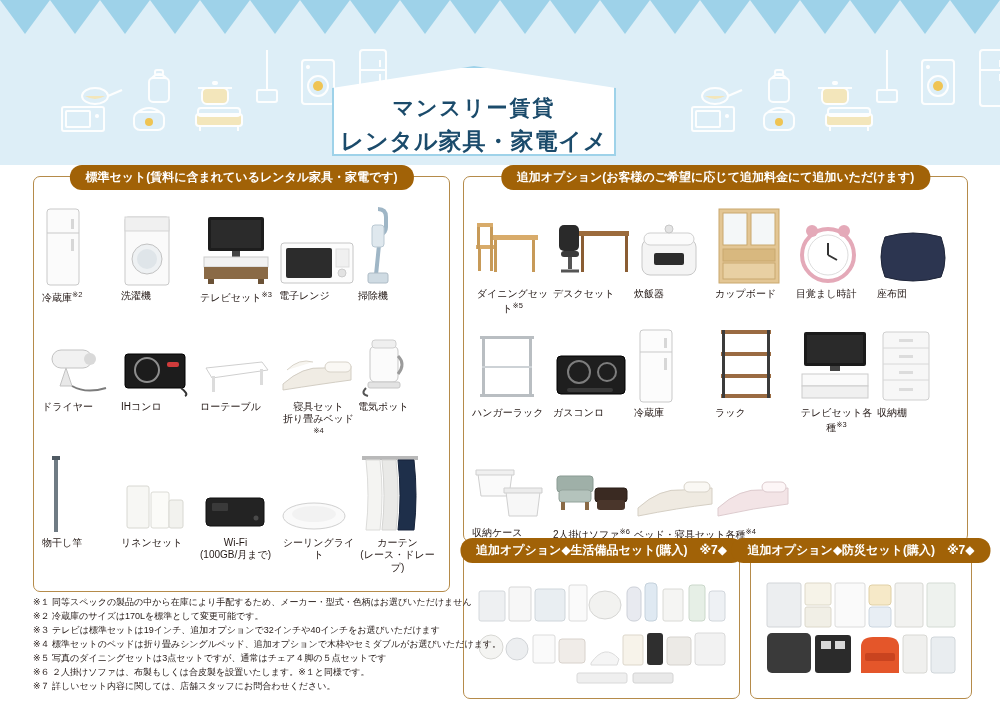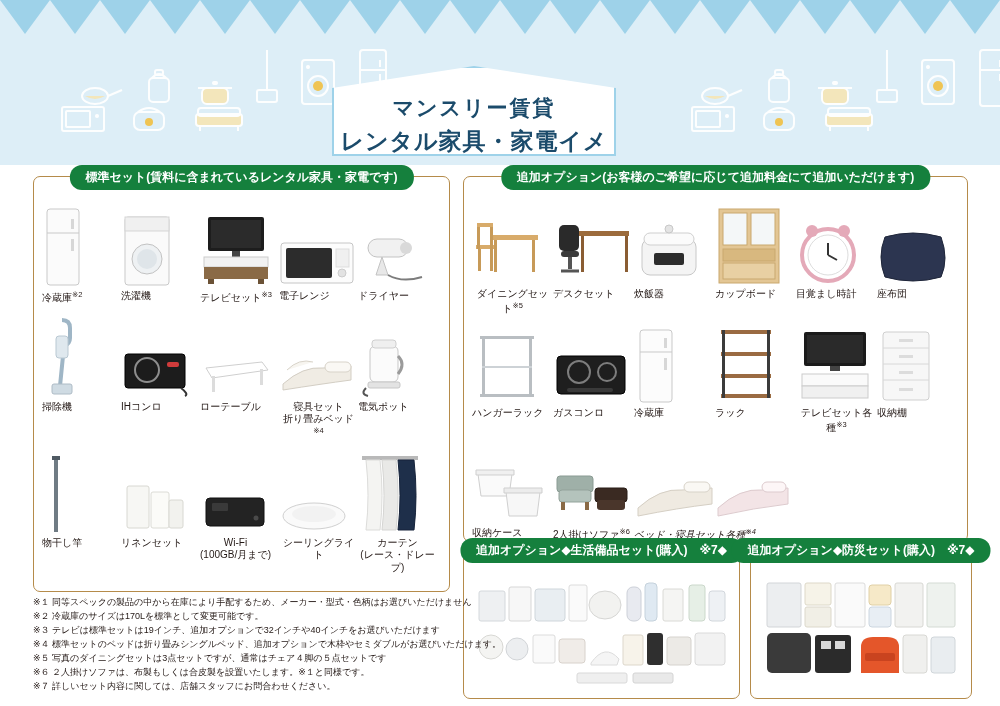--- a/index.html
+++ b/index.html
@@ -51,21 +51,21 @@
   .panel{
     position:absolute;
     border:1.5px solid #b58b4a;
     border-radius:7px;
     background:#fff;
     box-sizing:border-box;
   }
   .panel-title{
     position:absolute;
     top:-12px;left:50%;transform:translateX(-50%);
-    background:#15803d;
+    background:#a16207;
     color:#fff;
     font-size:12px;
     font-weight:bold;
     padding:4px 16px;
     border-radius:12px;
     white-space:nowrap;
   }
   #panel-standard{left:33px;top:176px;width:417px;height:416px;}
   #panel-options{left:463px;top:176px;width:505px;height:366px;padding-left:45px;}
   #panel-living{left:463px;top:549px;width:277px;height:150px;}
@@ -342,39 +342,39 @@
             <rect x="7" y="9" width="46" height="30" rx="2" fill="#2c2c2c"></rect>
             <rect x="57" y="10" width="13" height="18" fill="#f0f0f0" stroke="#ddd"></rect>
             <circle cx="63" cy="34" r="4" fill="#e2e2e2" stroke="#ccc"></circle>
           </svg>
       </div>
       <div class="cap">電子レンジ</div>
     </div>
 
     <div class="item">
       <div class="thumb">
+        <svg width="40" height="82" viewBox="0 0 40 82">
+            <path d="M20 4 q8 0 8 8 v10 q0 6 -6 8 l-4 40" stroke="#9fb6c6" stroke-width="4" fill="none"></path>
+            <rect x="14" y="20" width="12" height="22" rx="3" fill="#dfe8ee" stroke="#b9c8d2"></rect>
+            <rect x="10" y="68" width="20" height="10" rx="2" fill="#cfdbe3" stroke="#aebcc6"></rect>
+          </svg>
+      </div>
+      <div class="cap">掃除機</div>
+    </div>
+
+    <div class="item">
+      <div class="thumb">
         <svg width="76" height="60" viewBox="0 0 76 60">
             <rect x="10" y="12" width="40" height="18" rx="9" fill="#f1f1f1" stroke="#c3c3c3"></rect>
             <path d="M24 30 l-6 18 h12 z" fill="#e8e8e8" stroke="#c3c3c3"></path>
             <path d="M30 48 q14 8 34 2" stroke="#7c7c7c" stroke-width="2" fill="none"></path>
             <circle cx="48" cy="21" r="6" fill="#d9d9d9"></circle>
           </svg>
       </div>
       <div class="cap">ドライヤー</div>
-    </div>
-
-    <div class="item">
-      <div class="thumb">
-        <svg width="40" height="82" viewBox="0 0 40 82">
-            <path d="M20 4 q8 0 8 8 v10 q0 6 -6 8 l-4 40" stroke="#9fb6c6" stroke-width="4" fill="none"></path>
-            <rect x="14" y="20" width="12" height="22" rx="3" fill="#dfe8ee" stroke="#b9c8d2"></rect>
-            <rect x="10" y="68" width="20" height="10" rx="2" fill="#cfdbe3" stroke="#aebcc6"></rect>
-          </svg>
-      </div>
-      <div class="cap">掃除機</div>
     </div>
 
     <div class="item">
       <div class="thumb">
         <svg width="68" height="52" viewBox="0 0 68 52">
             <rect x="4" y="8" width="60" height="34" rx="3" fill="#1c1c1c" stroke="#000"></rect>
             <circle cx="26" cy="24" r="12" fill="none" stroke="#8e8e8e" stroke-width="2"></circle>
             <rect x="46" y="16" width="12" height="5" rx="2" fill="#cf3b3b"></rect>
             <path d="M60 42 q8 6 4 8" stroke="#333" stroke-width="2" fill="none"></path>
           </svg>
@@ -657,21 +657,21 @@
             <rect x="6" y="32" width="32" height="12" rx="3" fill="#b4c3bc" stroke="#93a39b"></rect>
             <rect x="8" y="44" width="4" height="8" fill="#8a6a46"></rect>
             <rect x="32" y="44" width="4" height="8" fill="#8a6a46"></rect>
             <rect x="42" y="30" width="32" height="14" rx="3" fill="#3a2a22" stroke="#281c16"></rect>
             <rect x="44" y="42" width="28" height="10" rx="3" fill="#4a362b"></rect>
           </svg>
       </div>
       <div class="cap"><span>2人掛けソファ</span><sup>※6</sup></div>
     </div>
 
-    <div class="item" style="width:162px;font-style:italic;">
+    <div class="item" style="width:162px;">
       <div class="thumb">
         <svg width="158" height="62" viewBox="0 0 158 62">
             <path d="M4 46 q22 -20 44 -18 l30 -2 v16 q-34 4 -74 12 z" fill="#efeae1" stroke="#d5cfc4"></path>
             <rect x="50" y="20" width="26" height="10" rx="5" fill="#faf8f4" stroke="#d8d3c9"></rect>
             <path d="M84 46 q22 -20 44 -18 l26 -2 v16 q-34 4 -70 12 z" fill="#f3e4e6" stroke="#ddcbce"></path>
             <rect x="128" y="20" width="24" height="10" rx="5" fill="#fdf6f7" stroke="#ddcbce"></rect>
           </svg>
       </div>
       <div class="cap"><span>ベッド・寝具セット各種</span><sup>※4</sup></div>
     </div>

